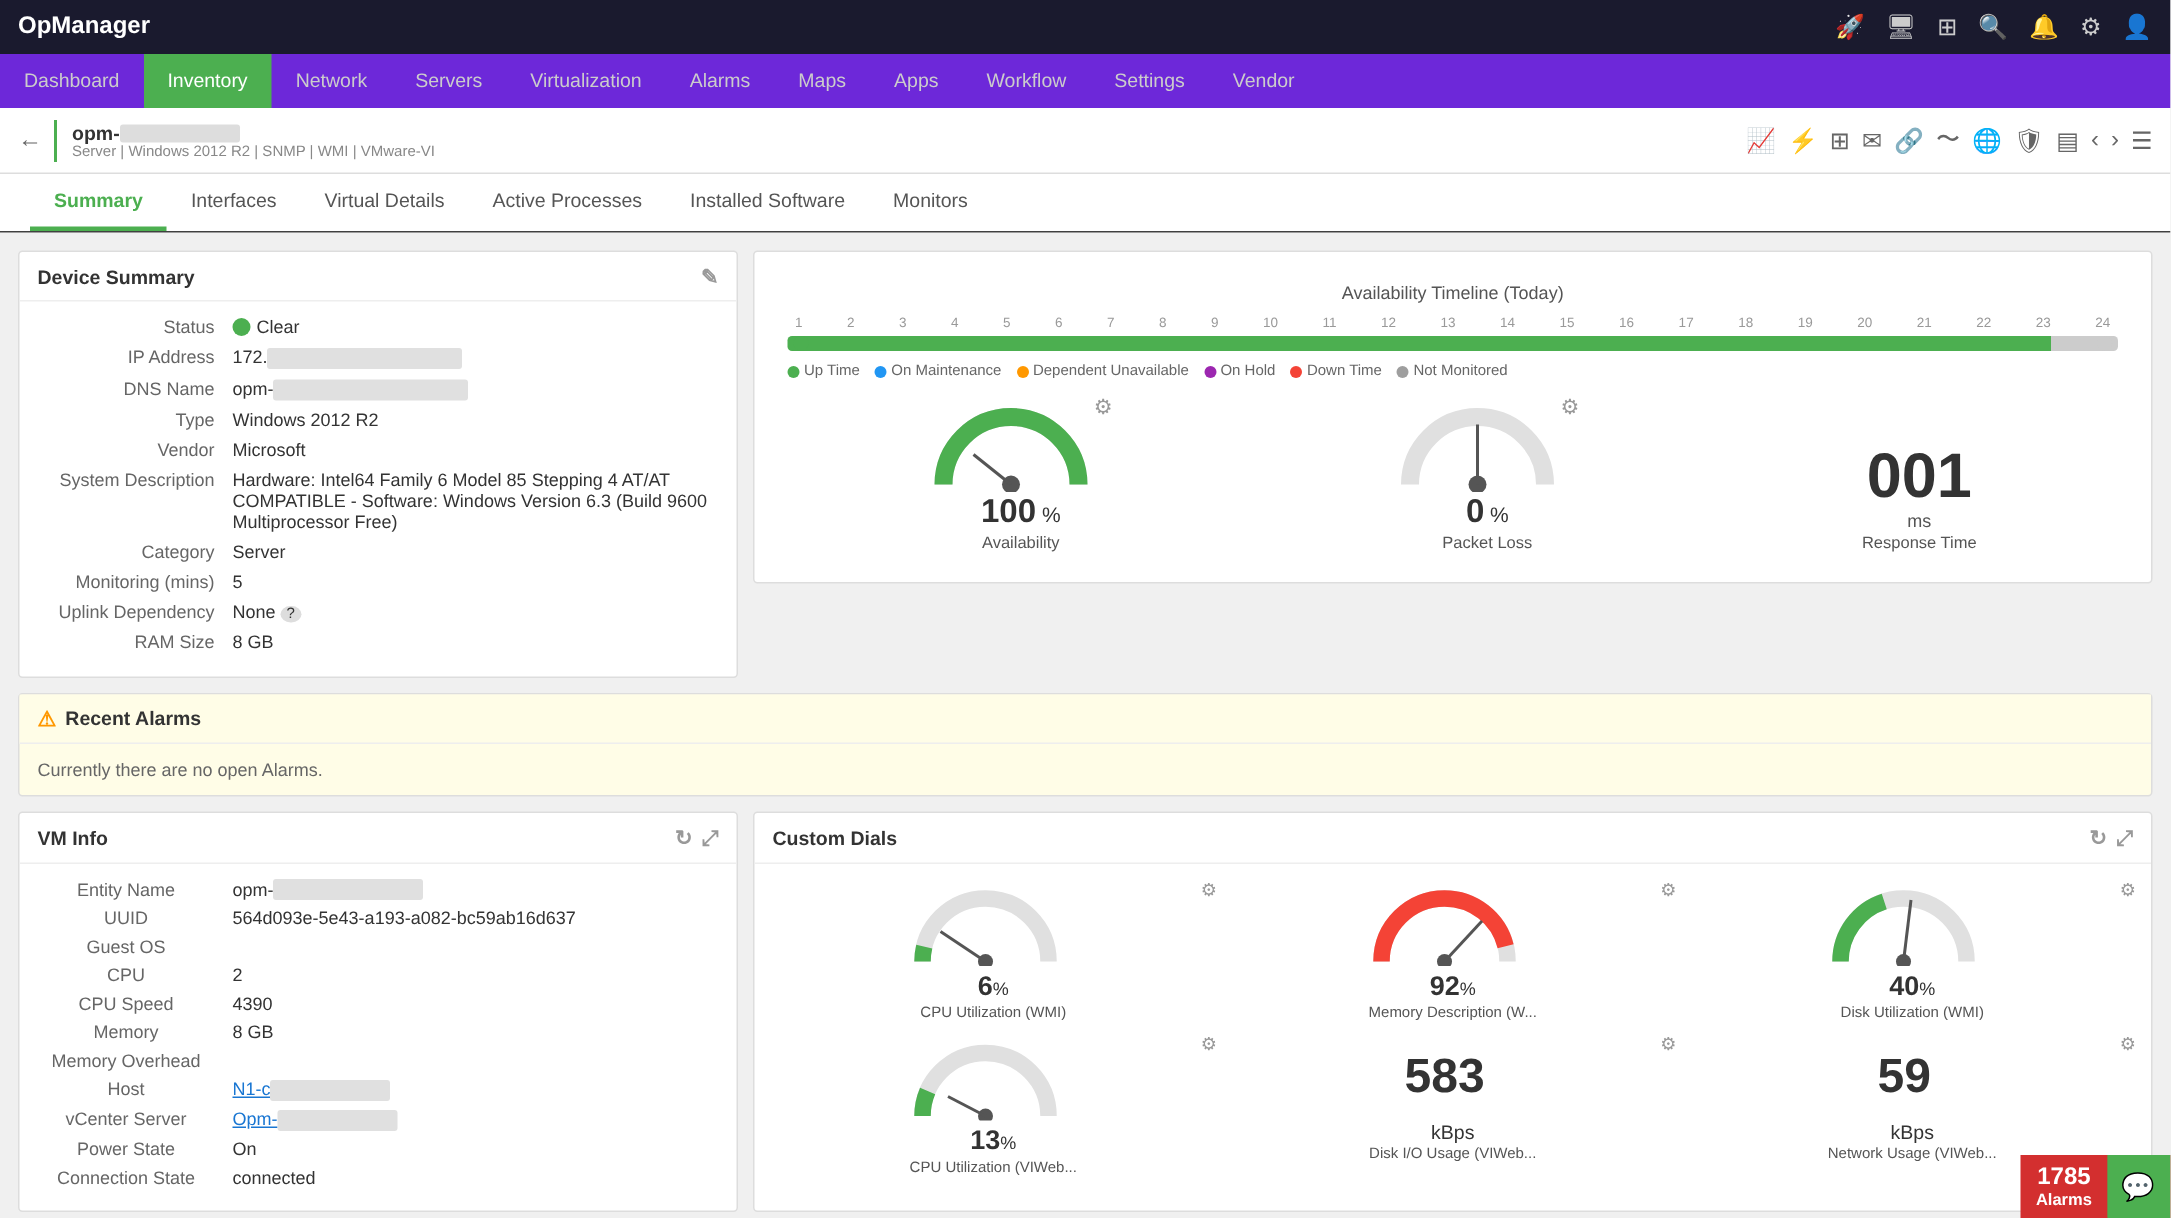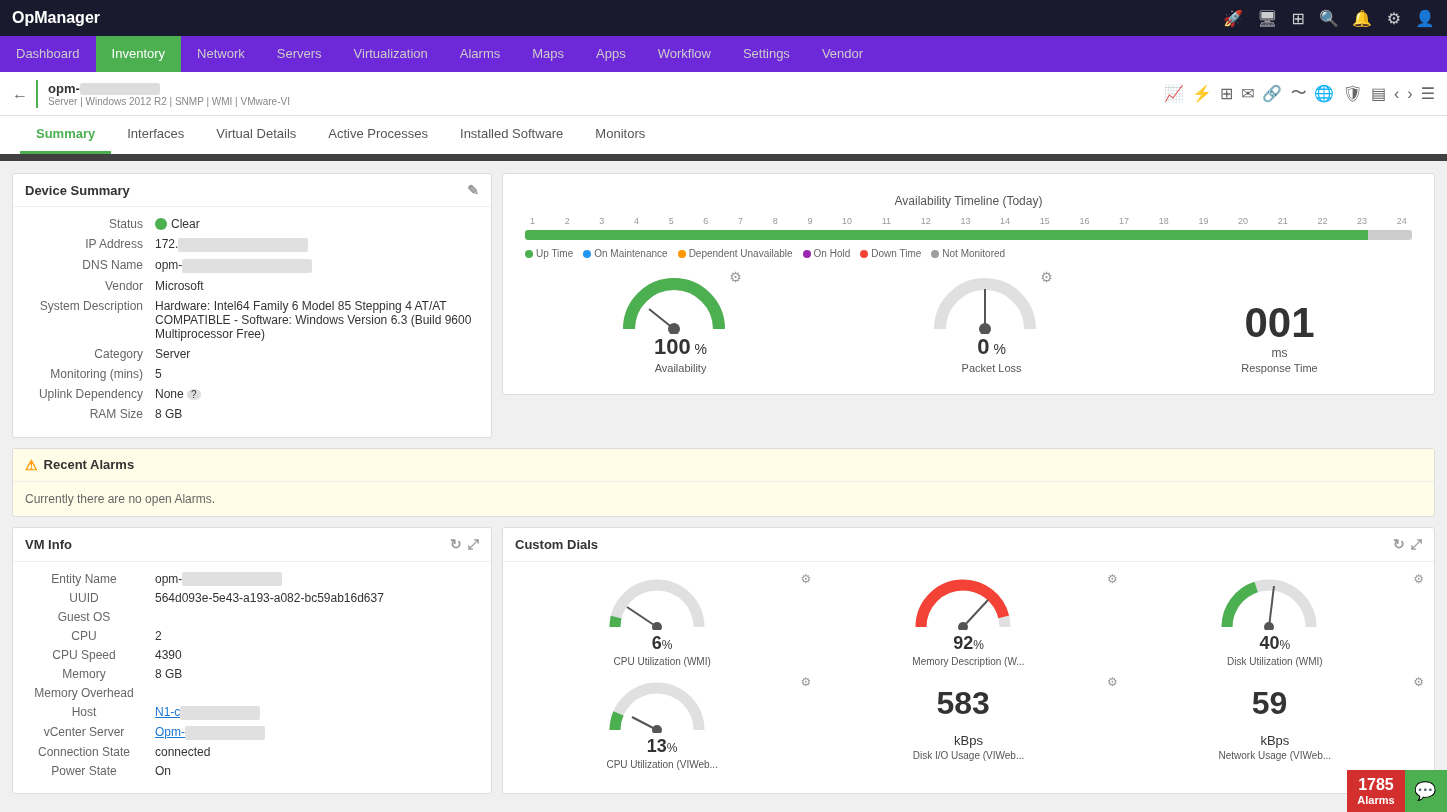--- a/index.html
+++ b/index.html
@@ -20,21 +20,21 @@
     .breadcrumb-bar { background: #fff; border-bottom: 1px solid #ddd; padding: 0 12px; display: flex; align-items: center; height: 44px; }
     .breadcrumb-back { color: #666; font-size: 16px; margin-right: 8px; cursor: pointer; }
     .breadcrumb-divider { width: 2px; height: 28px; background: #4caf50; margin-right: 10px; }
     .breadcrumb-info { display: flex; flex-direction: column; }
     .breadcrumb-name { font-size: 13px; font-weight: bold; color: #333; }
     .breadcrumb-meta { font-size: 10px; color: #888; }
     .breadcrumb-actions { margin-left: auto; display: flex; gap: 8px; align-items: center; }
     .breadcrumb-actions span { font-size: 16px; color: #666; cursor: pointer; }
 
     
-    .tabs-bar { background: #fff; border-bottom: 7px solid #404040; display: flex; padding: 0 20px; }
+    .tabs-bar { background: #fff; border-bottom: 1px solid #404040; display: flex; padding: 0 20px; }
     .tab { padding: 10px 16px; cursor: pointer; font-size: 13px; color: #555; border-bottom: 3px solid transparent; }
     .tab.active { color: #4caf50; border-bottom: 3px solid #4caf50; font-weight: bold; }
 
     
     .content { padding: 12px; display: flex; flex-direction: column; gap: 10px; }
 
     
     .panel { background: #fff; border: 1px solid #ddd; border-radius: 3px; }
     .panel-header { padding: 8px 12px; font-weight: bold; font-size: 13px; border-bottom: 1px solid #eee; display: flex; align-items: center; gap: 6px; }
     .panel-body { padding: 10px 12px; }
@@ -186,20 +186,24 @@
               <span>Clear</span>
             </span>
           </div>
           <div class="summary-row">
             <span class="summary-label">IP Address</span>
             <span class="summary-value">172.<span class="hidden-val" style="width:130px;"></span></span>
           </div>
           <div class="summary-row">
             <span class="summary-label">DNS Name</span>
             <span class="summary-value">opm-<span class="hidden-val" style="width:130px;"></span></span>
+          </div>
+          <div class="summary-row">
+            <span class="summary-label">Type</span>
+            <span class="summary-value">Windows 2012 R2</span>
           </div>
           <div class="summary-row">
             <span class="summary-label">Vendor</span>
             <span class="summary-value">Microsoft</span>
           </div>
           <div class="summary-row">
             <span class="summary-label">System Description</span>
             <span class="summary-value">Hardware: Intel64 Family 6 Model 85 Stepping 4 AT/AT COMPATIBLE - Software: Windows Version 6.3 (Build 9600 Multiprocessor Free)</span>
           </div>
           <div class="summary-row">
@@ -373,26 +377,26 @@
         </div>
         <div class="vm-row">
           <span class="vm-label">Host</span>
           <span class="vm-value"><a class="vm-link">N1-c<span class="hidden-val" style="width:80px;"></span></a></span>
         </div>
         <div class="vm-row">
           <span class="vm-label">vCenter Server</span>
           <span class="vm-value"><a class="vm-link">Opm-<span class="hidden-val" style="width:80px;"></span></a></span>
         </div>
         <div class="vm-row">
+          <span class="vm-label">Power State</span>
+          <span class="vm-value">On</span>
+        </div>
+        <div class="vm-row">
           <span class="vm-label">Connection State</span>
           <span class="vm-value">connected</span>
-        </div>
-        <div class="vm-row">
-          <span class="vm-label">Power State</span>
-          <span class="vm-value">On</span>
         </div>
 
       </div>
     </div>
 
     <div class="panel custom-dials-panel">
       <div class="panel-header">
         <span>Custom Dials</span>
         <div class="panel-toolbar">
           <span>↻</span>

